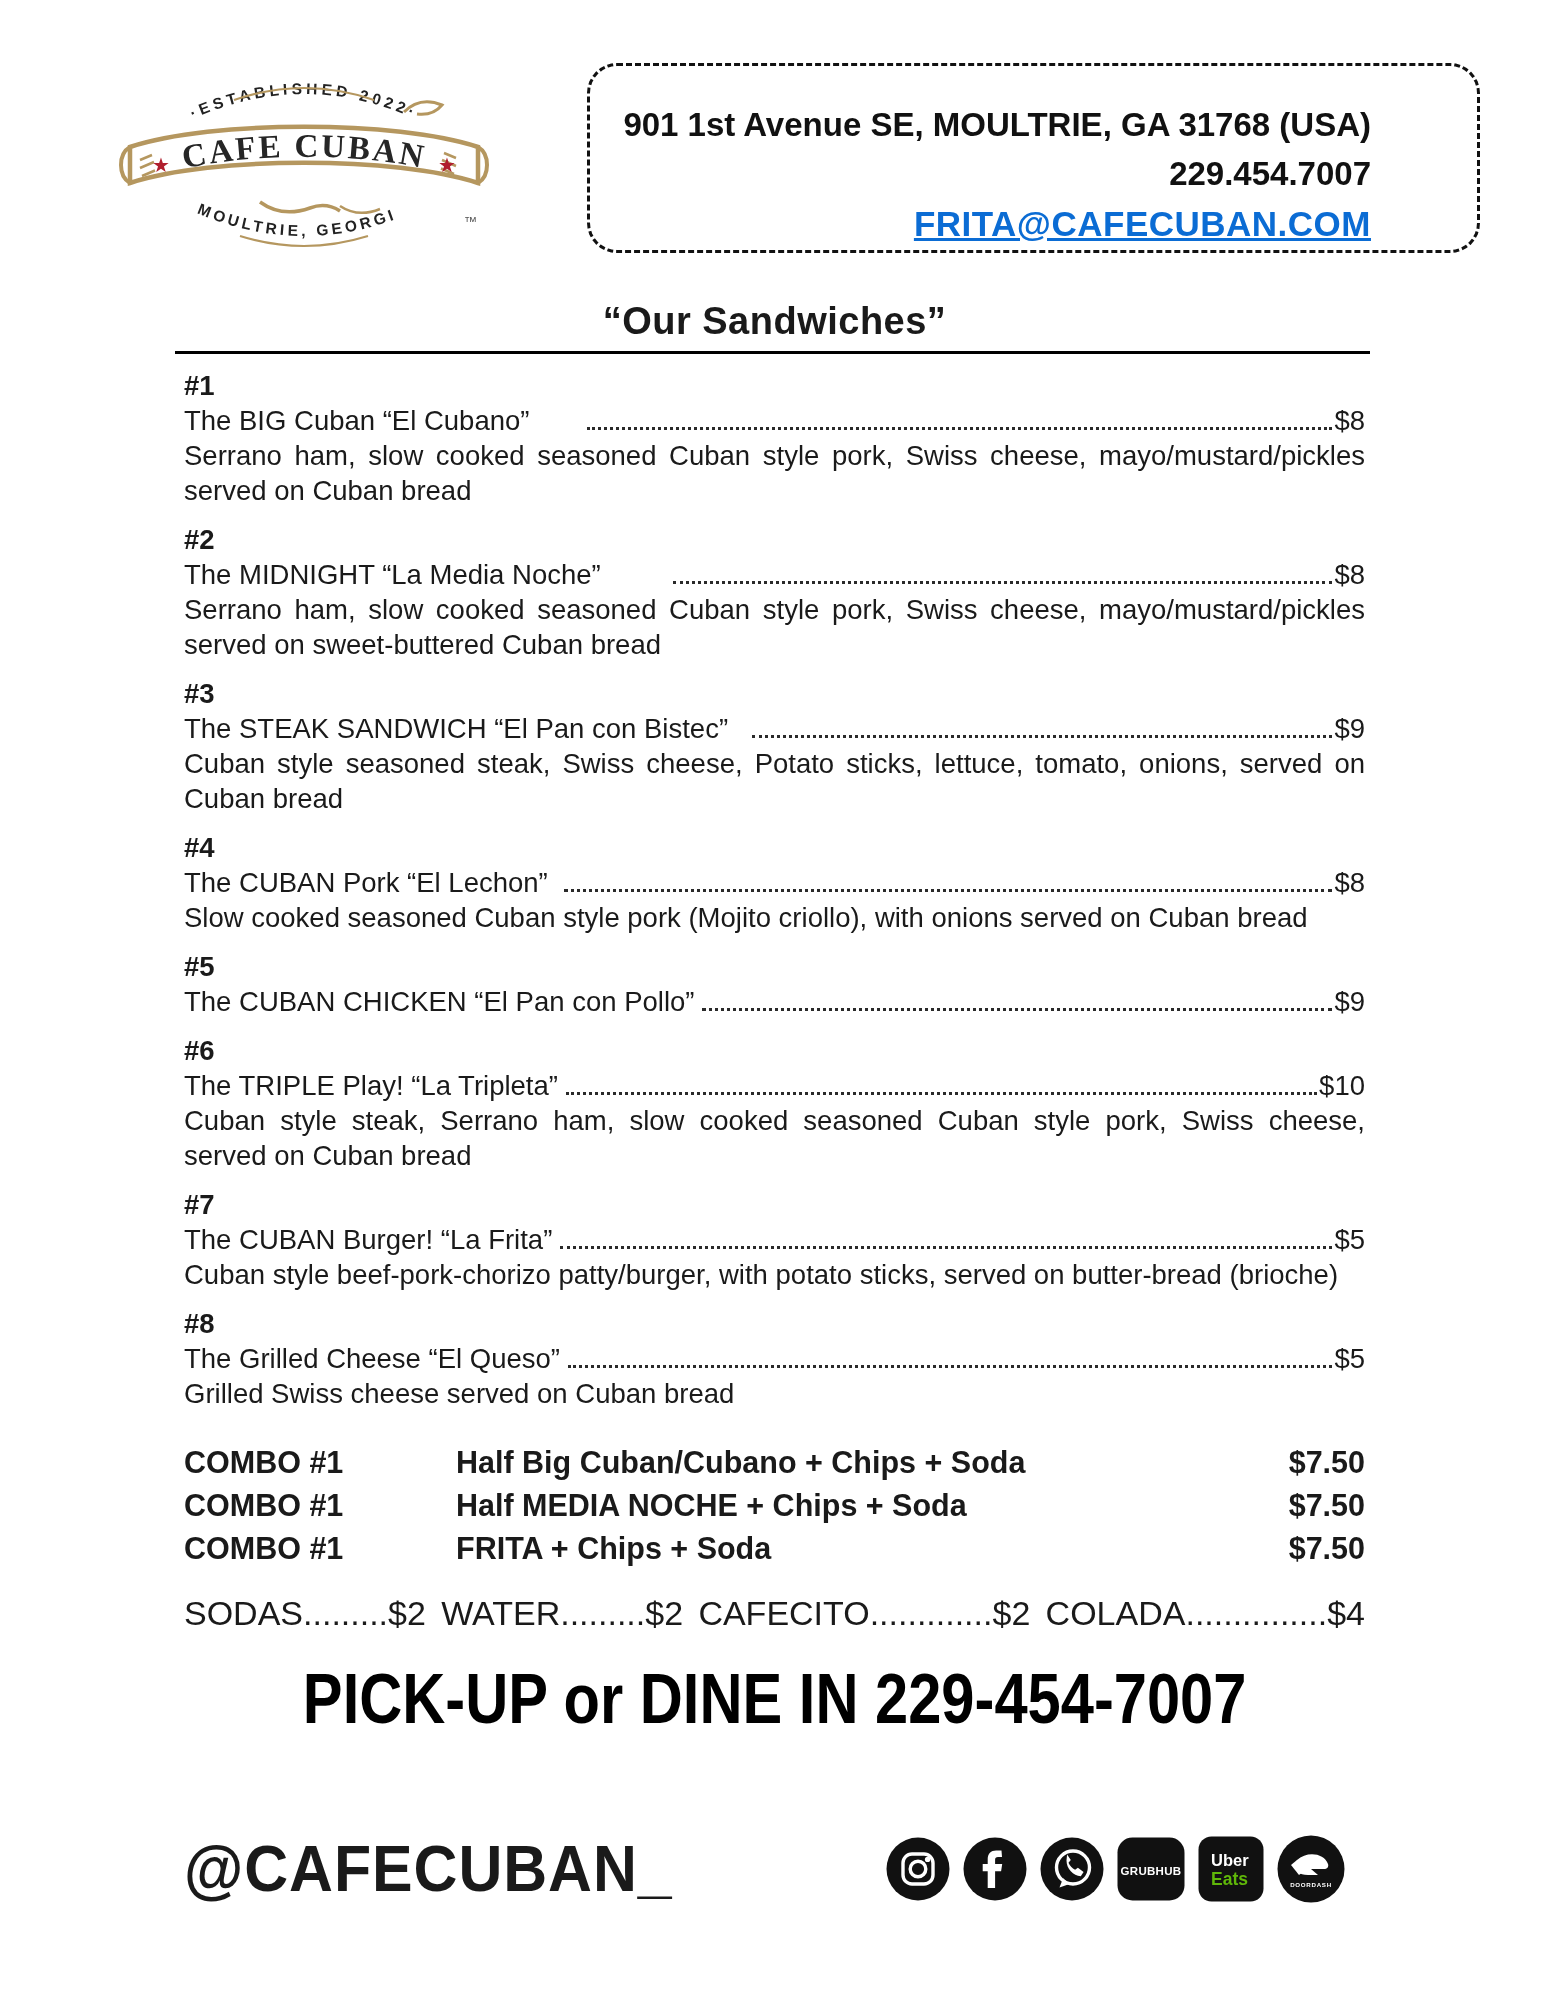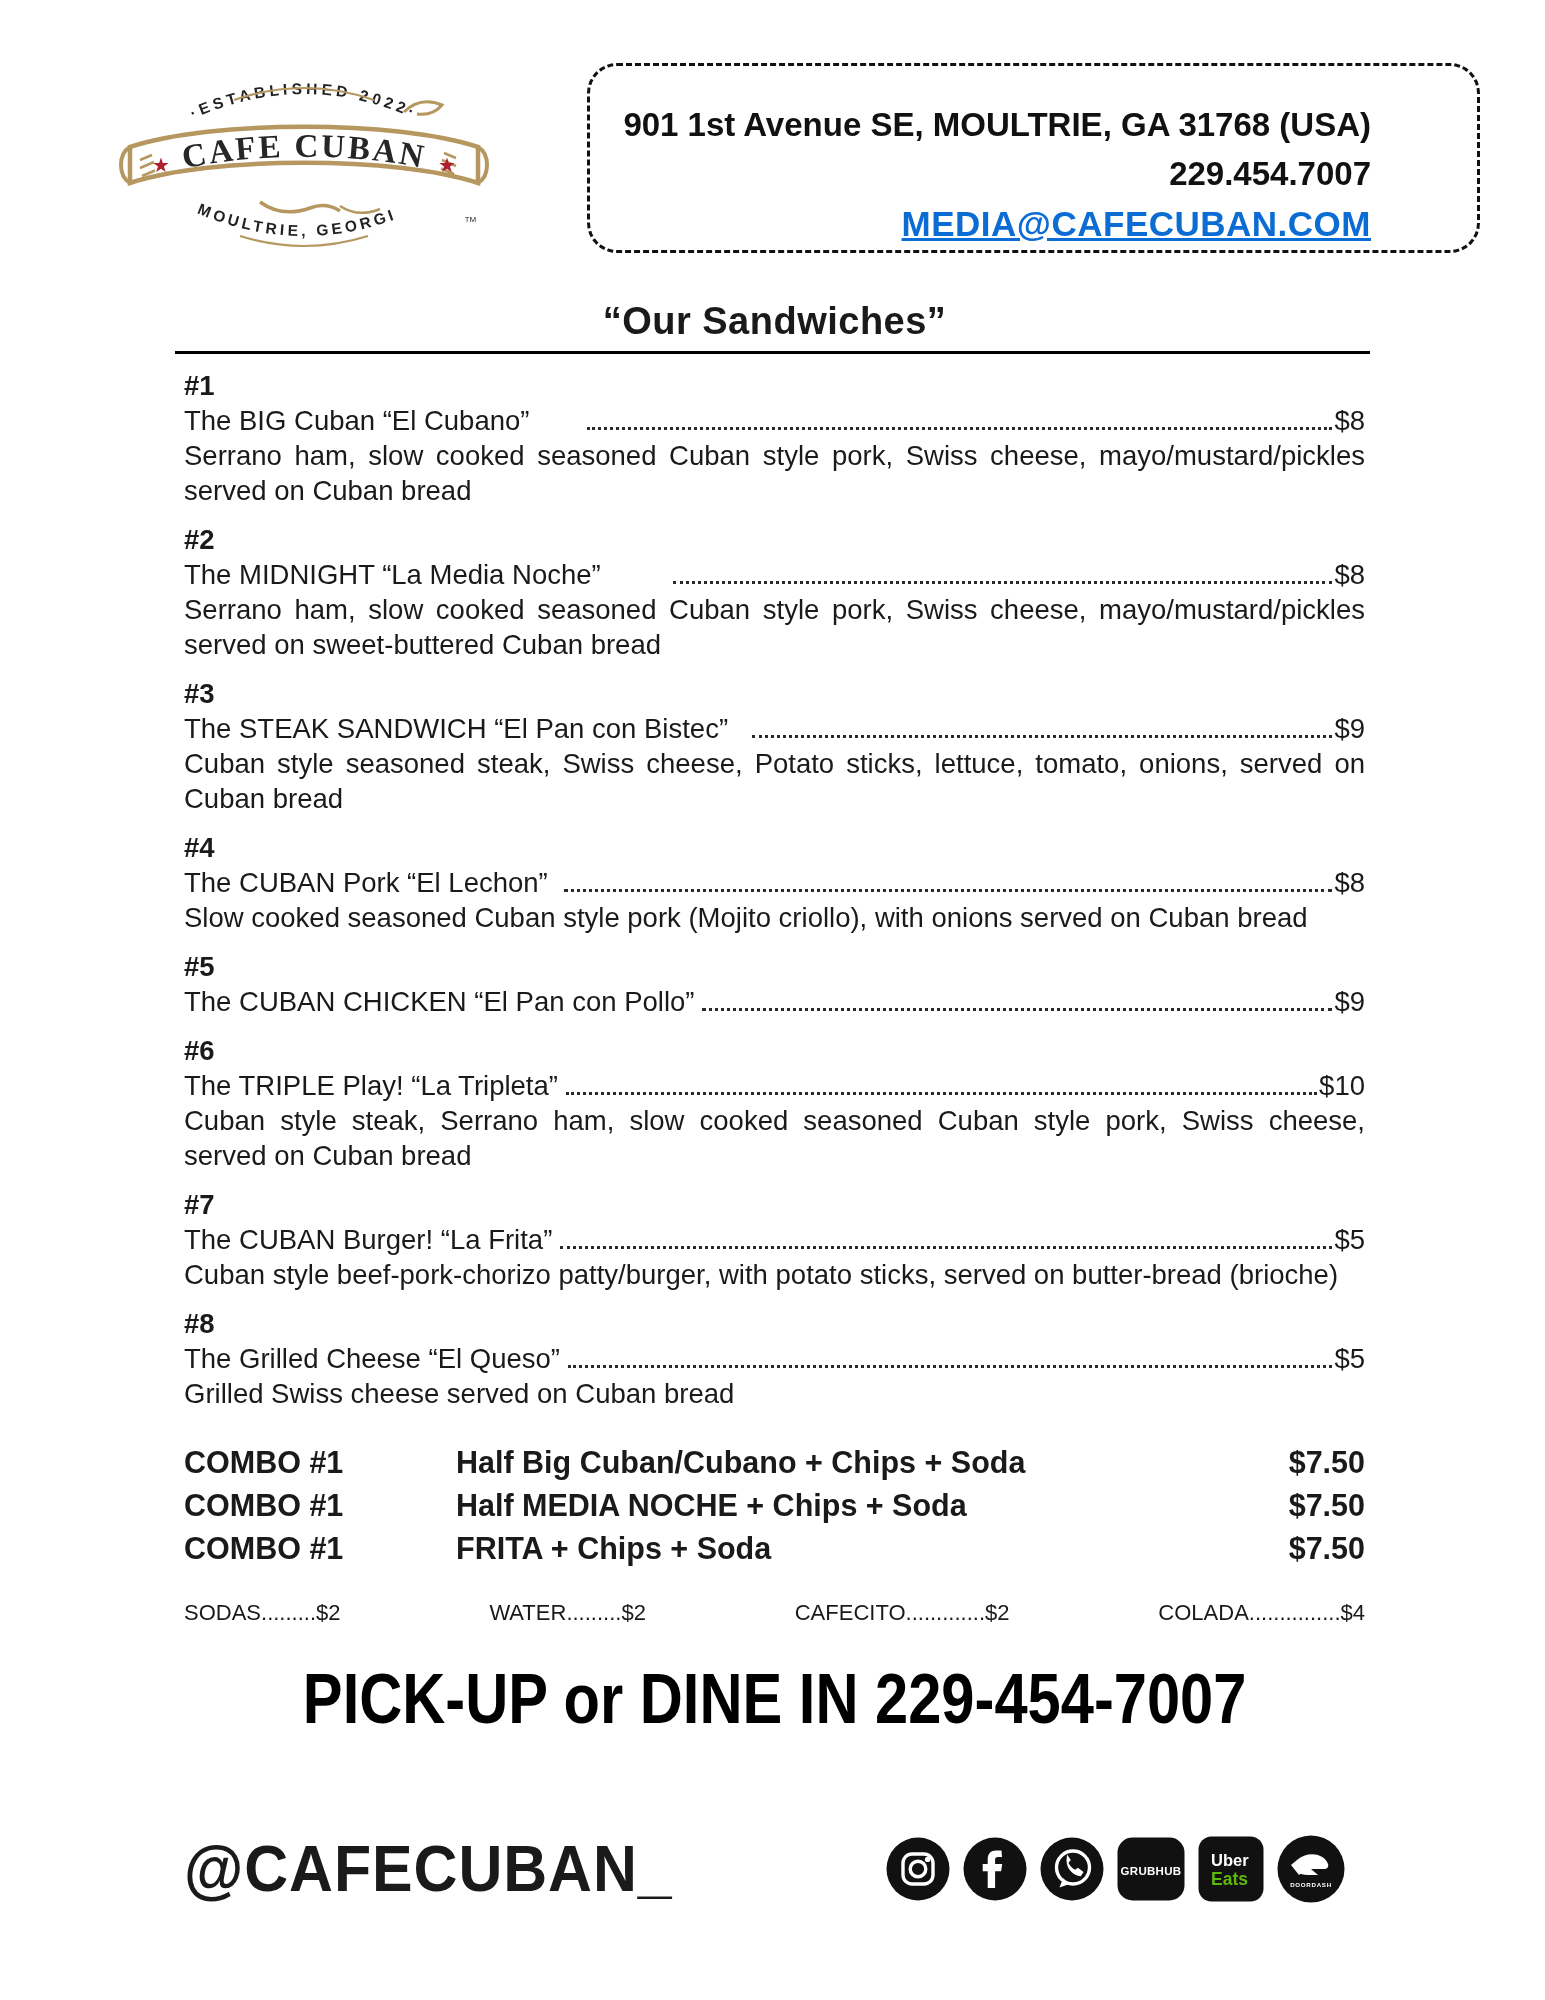--- a/index.html
+++ b/index.html
@@ -34,21 +34,21 @@
   .item-desc { font-size:27.5px; line-height:35px; text-align:justify; }
 
   
   .combos { margin-top:30px; }
   .combo-row { display:flex; align-items:flex-start; font-weight:bold; font-size:30.5px; line-height:43px; }
   .combo-label { width:272px; }
   .combo-name { flex:1; }
   .combo-price { text-align:right; }
 
   
-  .drinks { margin-top:24px; display:flex; justify-content:space-between; font-size:22px; line-height:38px;align-items:center; }
+  .drinks { margin-top:24px; display:flex; justify-content:space-between; font-size:34px; line-height:38px;align-items:center; }
 
   
   .banner { margin-top:26px; text-align:center; }
   .banner span {
     display:inline-block; font-size:71px; font-weight:bold; letter-spacing:0px;
     transform:scaleX(0.84); transform-origin:center; white-space:nowrap; color:#000;
   }
 
   
   .footer { position:absolute; left:184px; right:200px; top:1832px; display:flex; justify-content:space-between; align-items:center; }
@@ -94,21 +94,21 @@
       <text font-size="15.5" font-weight="bold" letter-spacing="3.5" fill="#222" font-family="Liberation Sans, sans-serif">
         <textPath href="#arcBottom" startOffset="50%" text-anchor="middle">·MOULTRIE, GEORGIA·</textPath>
       </text>
       <text x="352" y="196" font-size="13" fill="#555">™</text>
     </svg>
   </div>
 
   <div class="contact-box">
     <div class="line">901 1st Avenue SE, MOULTRIE, GA 31768 (USA)</div>
     <div class="line">229.454.7007</div>
-    <a class="email" href="#">MEDIA@CAFECUBAN.COM</a>
+    <a class="email" href="#">FRITA@CAFECUBAN.COM</a>
   </div>
 
   <div class="menu">
     <div class="menu-title">“Our Sandwiches”</div>
     <hr class="menu-rule">
 
     <div class="item">
       <div class="item-number">#1</div>
       <div class="item-nameline">
         <span class="item-name">The BIG Cuban “El Cubano”</span>

